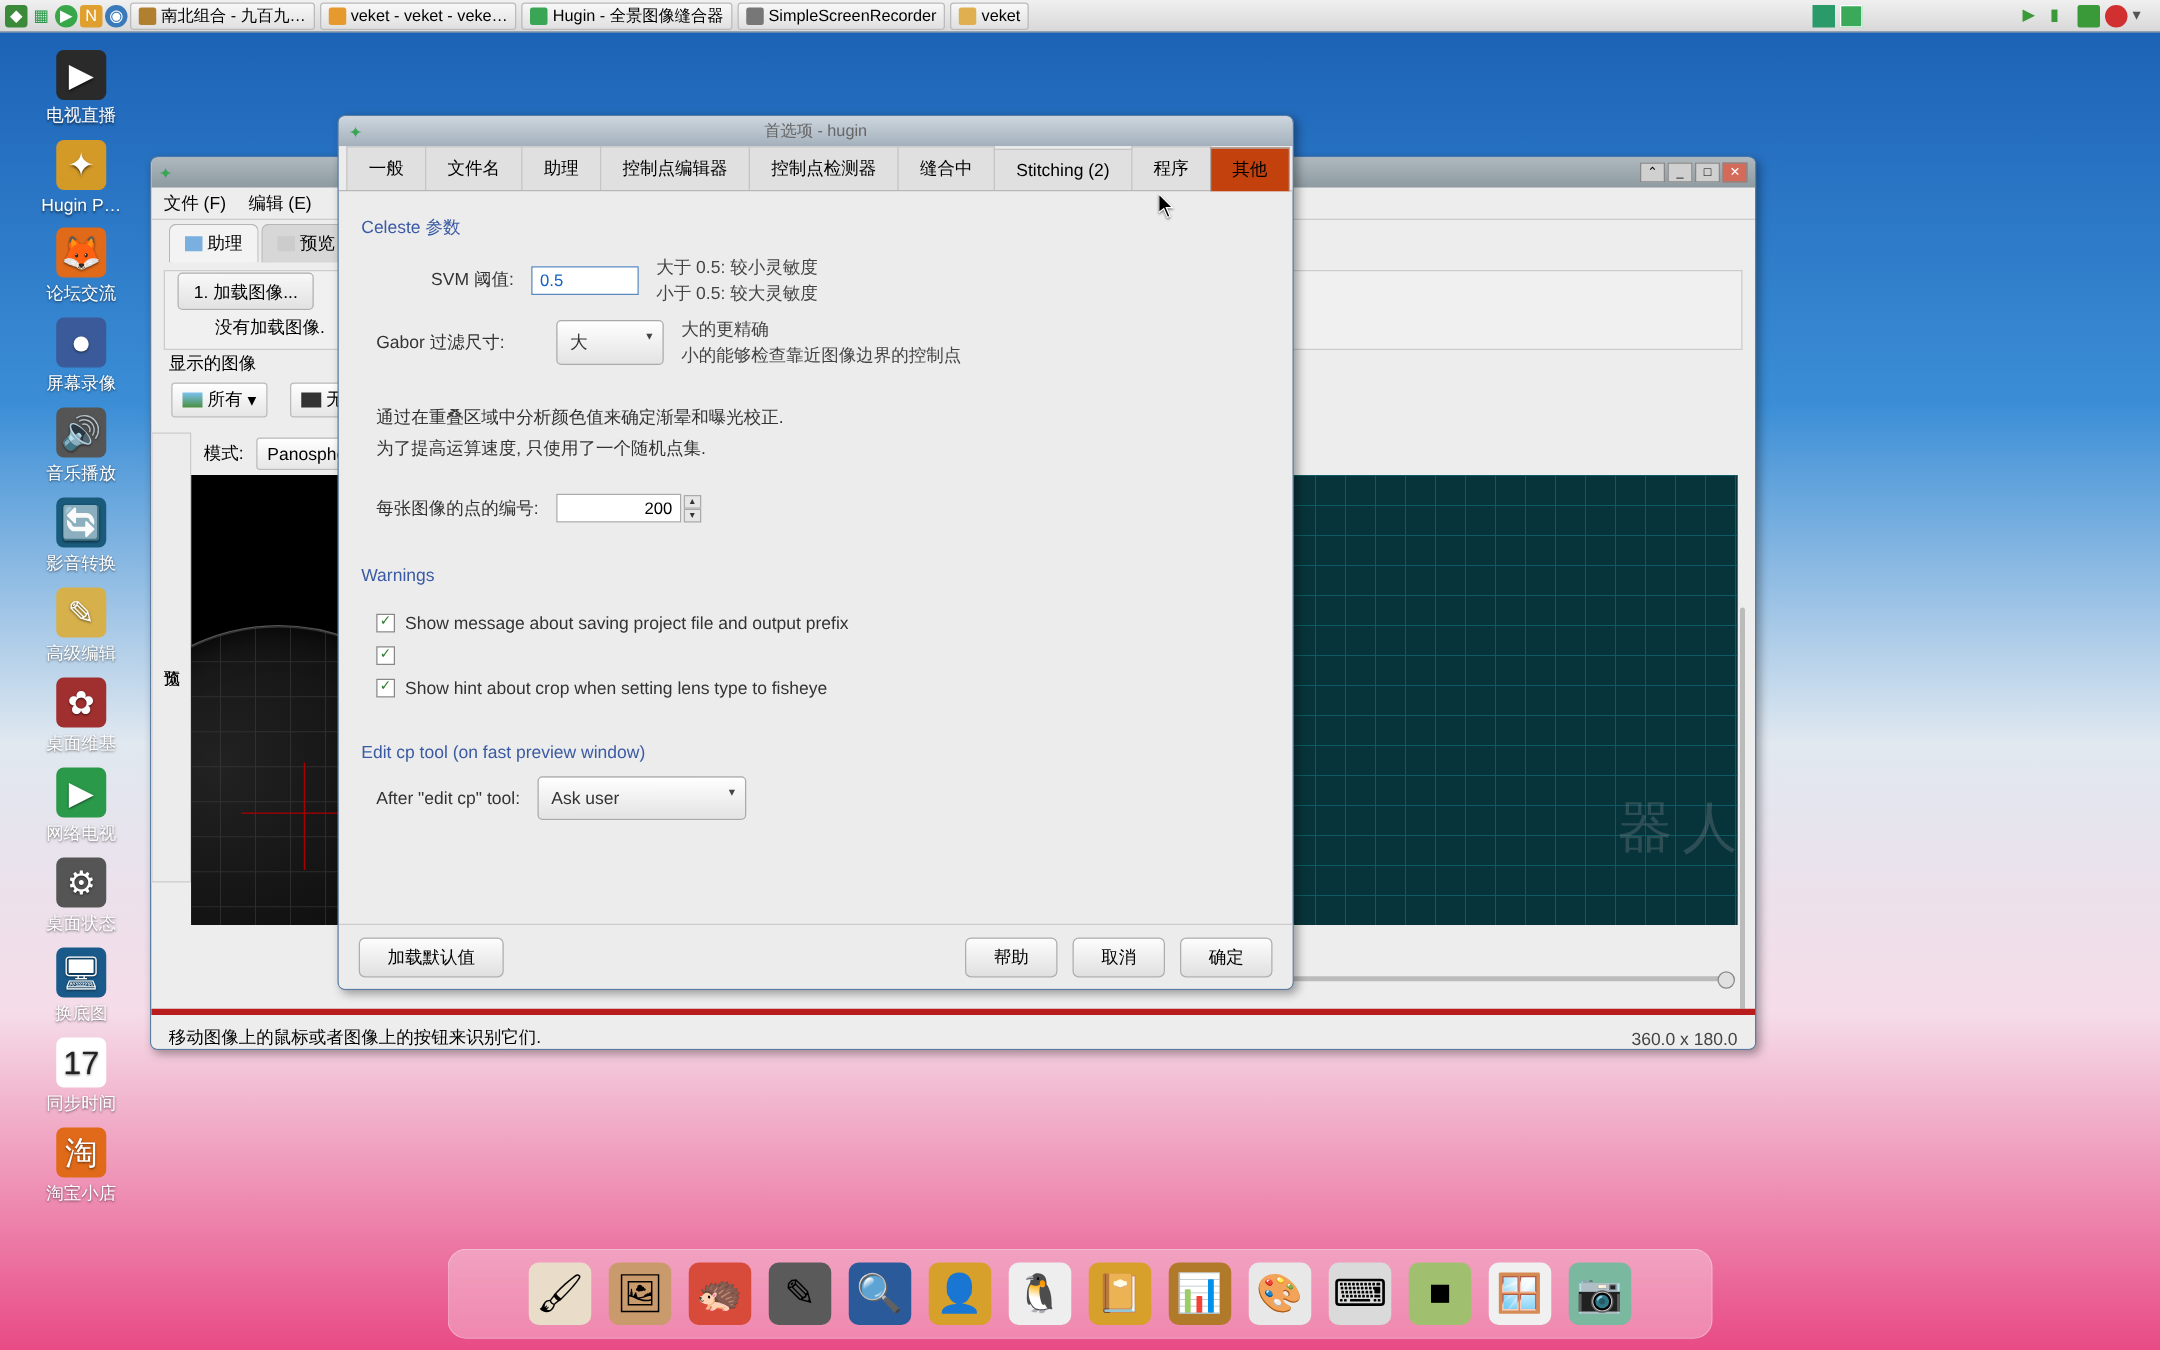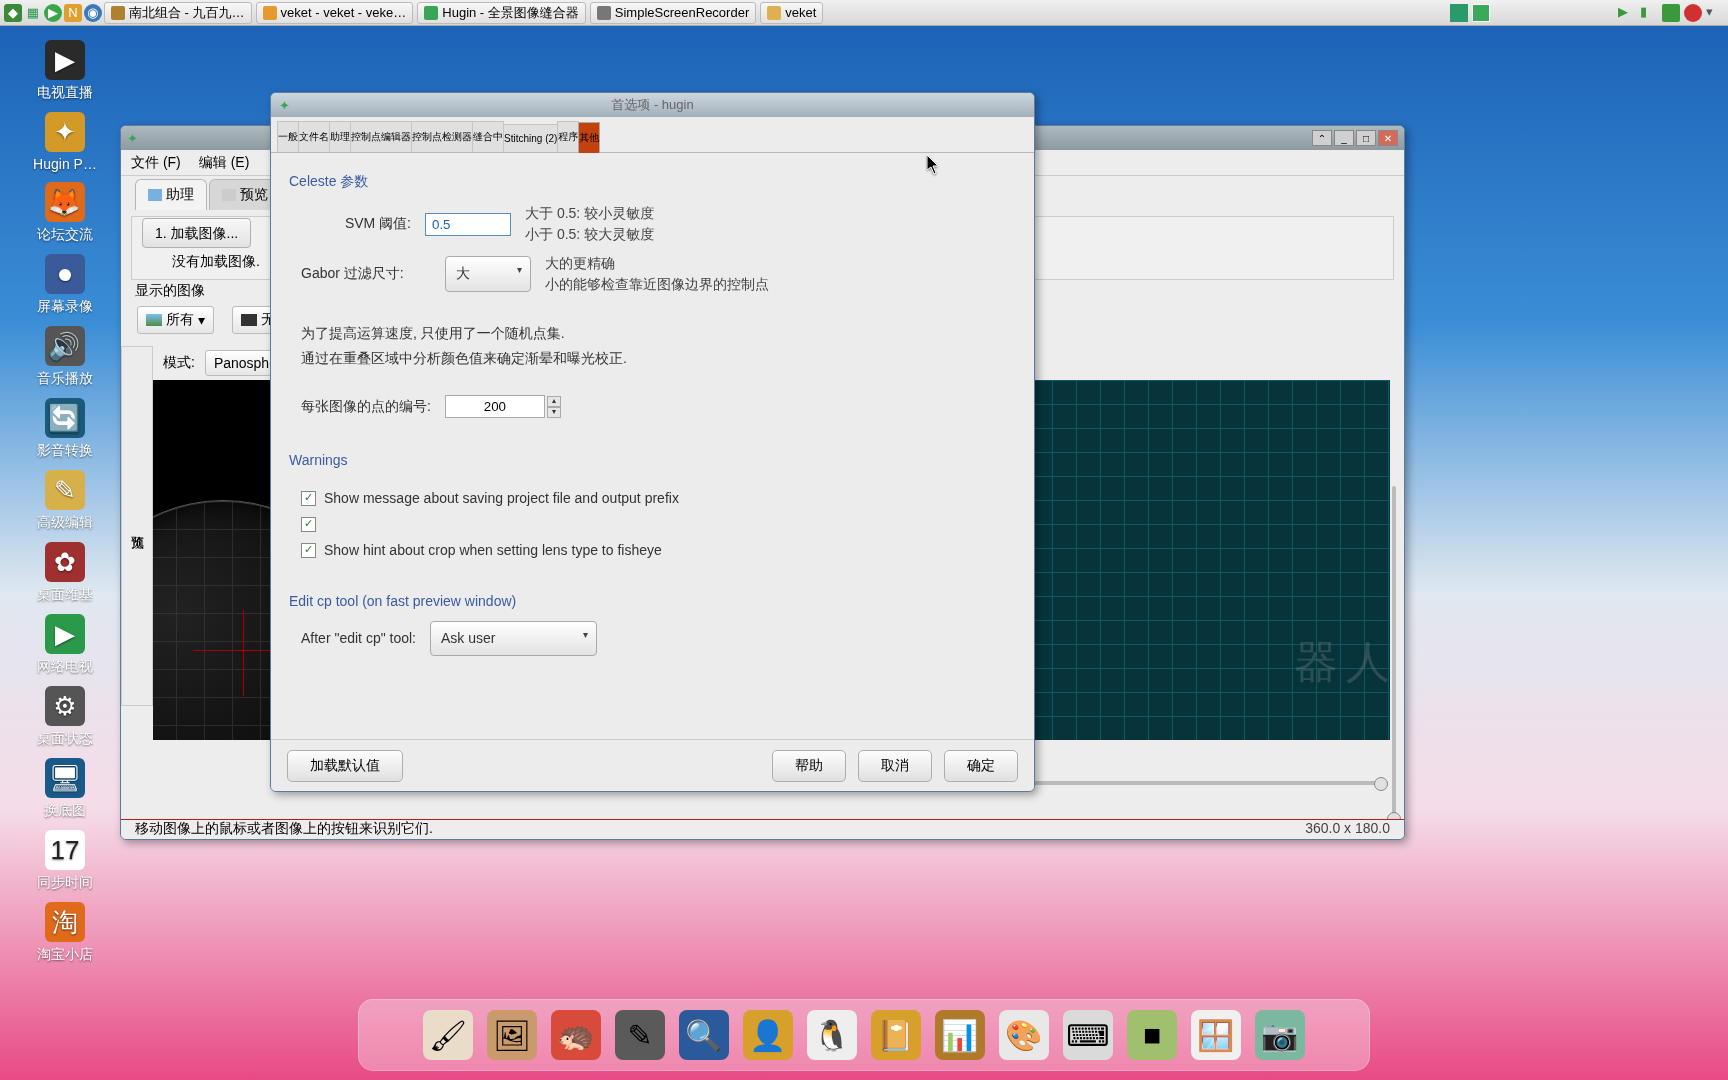--- a/index.html
+++ b/index.html
@@ -46,51 +46,51 @@
   box-shadow: inset 0 0 0 1px #333, inset 0 0 30px #000;
 }
 #bg-window .sphere::before{content:"";position:absolute;inset:0;border-radius:50%;
   background-image:linear-gradient(#444 1px,transparent 1px),linear-gradient(90deg,#444 1px,transparent 1px);
   background-size:28px 28px; opacity:0.5;}
 #bg-window .red-cross{position:absolute;left:40px;top:270px;width:90px;height:1px;background:#a00;}
 #bg-window .red-cross2{position:absolute;left:90px;top:230px;width:1px;height:86px;background:#a00;}
 #bg-window .slider-bottom{ position:absolute; left:420px; right:16px; bottom:46px; height:12px;}
 #bg-window .slider-bottom .track{height:4px;background:#bbb;border-radius:2px;}
 #bg-window .slider-bottom .thumb{position:absolute;right:0;top:-4px;width:14px;height:14px;background:#e0e0e0;border:1px solid #888;border-radius:50%;}
-#bg-window .footer{ position:absolute; left:0; right:0; bottom:0; height:20px; display:flex; align-items:flex-start; padding:0 14px; background:#ededed; border-top:1px solid #b91c1c;}
+#bg-window .footer{ position:absolute; left:0; right:0; bottom:0; height:32px; display:flex; align-items:flex-end; padding:0 14px; background:#ededed; border-top:5px solid #b91c1c;}
 #bg-window .footer .dim{margin-left:auto;color:#444;}
 
 #bg-window .vslider{position:absolute;right:4px;top:360px;width:12px;height:340px;}
 #bg-window .vslider .track{width:4px;height:100%;background:#bbb;margin:0 auto;border-radius:2px;}
 #bg-window .vslider .thumb{position:absolute;left:-1px;bottom:0;width:14px;height:14px;background:#e0e0e0;border:1px solid #888;border-radius:50%;}
 
 
 #prefs { left:270px; top:92px; width:765px; height:700px; background:#ececec;}
 #prefs .titlebar{ background:linear-gradient(#cdd6de,#a3b0bb); justify-content:center;}
 #prefs .titlebar .ttl-left{position:absolute;left:8px;display:flex;gap:4px;}
 #prefs .titlebar .ttl-txt{ color:#666; font-weight:500; margin-left:auto; margin-right:auto;}
 #prefs .tabs{ display:flex; height:36px; border-bottom:1px solid #b8b8b8; background:#ececec; align-items:flex-end;}
-#prefs .tabs .tab{ padding:8px 0; border:1px solid #c5c5c5; border-bottom:none; background:#e0e0e0; font-size:10px; border-radius:0; margin-left:-1px;}
+#prefs .tabs .tab{ padding:8px 17px; border:1px solid #c5c5c5; border-bottom:none; background:#e0e0e0; font-size:14px; border-radius:0; margin-left:-1px;}
 #prefs .tabs .tab:first-child{margin-left:6px;}
 #prefs .tabs .tab.active{ background:#c2410c; border-color:#aaa; position:relative; top:1px;}
 #prefs .body{ padding:10px 18px; height:calc(100% - 36px - 24px - 52px); overflow:auto; font-size:14px;}
 #prefs .group-title{ color:#3a5aa3; margin:10px 0 8px; font-size:14px;}
 #prefs .group-body{ padding:4px 12px 14px 12px; color:#333; line-height:1.8;}
 #prefs .row{ display:flex; align-items:center; gap:14px; margin-bottom:8px;}
 #prefs .text-input{ border:1px solid #8aa; background:#fff; padding:3px 6px; width:86px; color:#2a5; text-align:left;}
 #prefs .sel{ border:1px solid #aaa; background:linear-gradient(#fff,#e3e3e3); padding:4px 26px 4px 10px; border-radius:4px; position:relative;}
 #prefs .sel::after{content:"▾";position:absolute;right:8px;top:4px;color:#444;font-size:10px;}
 #prefs .hint{ color:#444; font-size:14px; line-height:1.5;}
 #prefs .chk-row{ display:flex; align-items:center; gap:8px; margin:6px 0;}
 #prefs .chk{ width:15px; height:15px; border:1px solid #888; background:#fff; display:inline-flex; align-items:center; justify-content:center; font-size:11px; color:#2a7a2a;}
 #prefs .footer{ position:absolute; left:0; right:0; bottom:0; height:52px; display:flex; align-items:center; padding:0 16px; gap:12px; border-top:1px solid #ccc; background:#ececec;}
 #prefs .footer .btn{ padding:6px 22px; background:linear-gradient(#fdfdfd,#e0e0e0); border:1px solid #aeaeae; border-radius:5px;}
 #prefs .footer .spacer{flex:1;}
 #prefs .num-spin{display:flex;align-items:center;}
-#prefs .num-spin input{width:100px;border:1px solid #aaa;padding:3px 6px;text-align:center;}
+#prefs .num-spin input{width:100px;border:1px solid #aaa;padding:3px 6px;text-align:right;}
 #prefs .num-spin .spins{display:flex;flex-direction:column;margin-left:2px;}
 #prefs .num-spin .spins span{width:14px;height:11px;border:1px solid #aaa;background:#e6e6e6;font-size:8px;display:flex;align-items:center;justify-content:center;}
 
 
 #mini-win{ left:710px; top:92px; width:310px; height:24px; background:linear-gradient(#d7e3ef,#b5c7da); border:1px solid #6a8; border-radius:6px 6px 0 0; display:flex; align-items:center; padding:0 6px; font-size:13px;}
 #mini-win .spacer{flex:1;}
 #mini-win .wb{width:20px;height:15px;border:1px solid #888;background:#d0d0d0;font-size:9px;display:flex;align-items:center;justify-content:center;margin-left:2px;}
 #mini-win .wb.close{background:#d46a5a;color:#fff;}
 
 
@@ -302,22 +302,22 @@
         <span style="width:130px;text-align:left;">Gabor 过滤尺寸:</span>
         <span class="sel" style="width:86px;">大</span>
         <div class="hint">
           <div>大的更精确</div>
           <div>小的能够检查靠近图像边界的控制点</div>
         </div>
       </div>
     </div>
 
     <div class="group-body">
+      <div>通过在重叠区域中分析颜色值来确定渐晕和曝光校正.</div>
       <div>为了提高运算速度, 只使用了一个随机点集.</div>
-      <div>通过在重叠区域中分析颜色值来确定渐晕和曝光校正.</div>
       <div class="row" style="margin-top:23px;">
         <span>每张图像的点的编号:</span>
         <div class="num-spin">
           <input value="200" style="">
           <div class="spins">
               <span>▴</span>
               <span>▾</span>
             </div>
         </div>
       </div>

